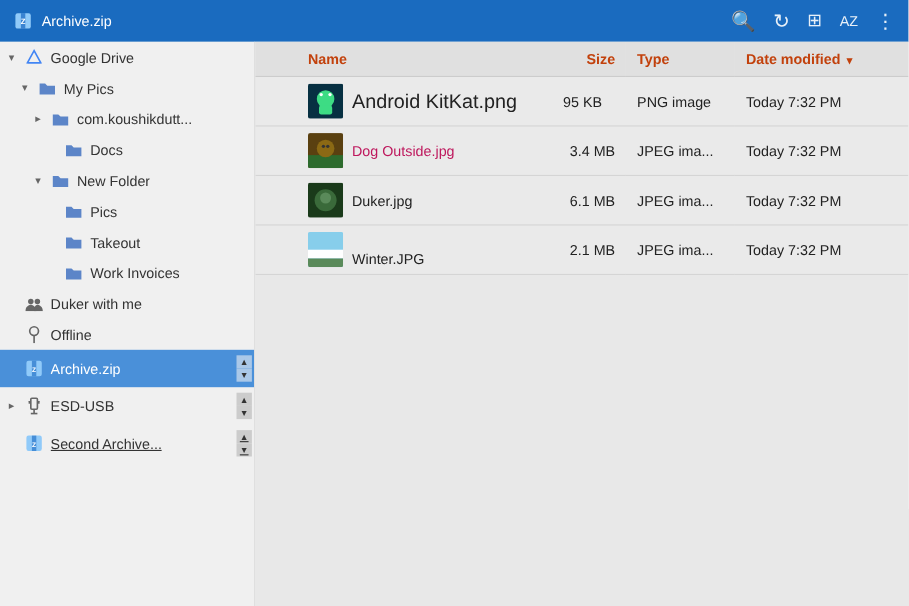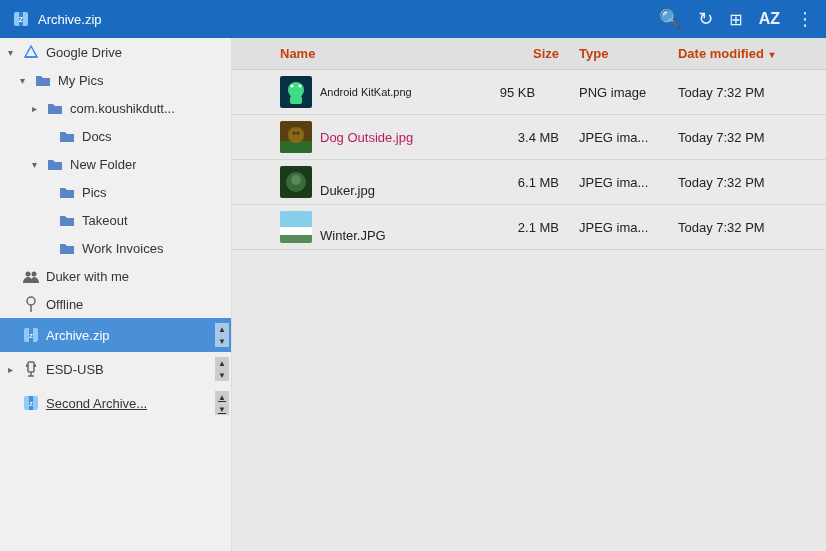--- a/index.html
+++ b/index.html
@@ -200,21 +200,21 @@
         <rect x="7" y="2" width="4" height="14" fill="#1565c0" opacity="0.7"></rect>
         <text x="9" y="12" text-anchor="middle" font-size="7" fill="white" font-weight="bold">Z</text>
       </svg>
     </div>
     <span class="titlebar-title">Archive.zip</span>
   </div>
   <div class="titlebar-actions">
     <span class="titlebar-btn" style="font-size:18px;">🔍</span>
     <span class="titlebar-btn" style="font-size:18px;">↻</span>
     <span class="titlebar-btn" style="font-size:16px;">⊞</span>
-    <span class="titlebar-btn" style="font-size:16px; font-weight:bold;">AZ</span>
+    <span class="titlebar-btn" style="font-size:13px; font-weight:normal;">AZ</span>
     <span class="titlebar-btn" style="font-size:18px;">⋮</span>
   </div>
 </div>
 
 <div class="main-container">
 
   <div class="sidebar">
 
     <div class="sidebar-item indent-0">
       <span class="expand-arrow">▾</span>
@@ -400,24 +400,24 @@
       <div style="display:flex; align-items:center; gap:8px;">
         <div class="file-thumb">
           <svg width="32" height="32" viewBox="0 0 32 32">
                     <rect width="32" height="32" fill="#073042"></rect>
                     <circle cx="16" cy="14" r="8" fill="#3ddc84"></circle>
                     <rect x="10" y="20" width="12" height="8" rx="2" fill="#3ddc84"></rect>
                     <circle cx="12" cy="10" r="1.5" fill="white"></circle>
                     <circle cx="20" cy="10" r="1.5" fill="white"></circle>
                   </svg>
         </div>
-        <span style="font-size:11px; color:#222;">Android KitKat.png</span>
+        <span style="font-size:18px; color:#222;">Android KitKat.png</span>
       </div>
     </td>
-    <td class="col-size" style="text-align:left;">95 KB</td>
+    <td class="col-size" style="text-align:center;">95 KB</td>
     <td class="col-type">PNG image</td>
     <td class="col-date">Today 7:32 PM</td>
   </tr>
           <tr>
     <td class="col-name" style="display:table-cell; padding: 6px 10px 6px 48px;">
       <div style="display:flex; align-items:center; gap:8px;">
         <div class="file-thumb">
           <svg width="32" height="32" viewBox="0 0 32 32">
                     <rect width="32" height="32" fill="#5a4010"></rect>
                     <rect x="0" y="20" width="32" height="12" fill="#2d6b2d"></rect>
@@ -428,21 +428,21 @@
         </div>
         <span style="font-size:13px; color:#be185d;">Dog Outside.jpg</span>
       </div>
     </td>
     <td class="col-size" style="text-align:right;">3.4 MB</td>
     <td class="col-type">JPEG ima...</td>
     <td class="col-date">Today 7:32 PM</td>
   </tr>
           <tr>
     <td class="col-name" style="display:table-cell; padding: 6px 10px 6px 48px;">
-      <div style="display:flex; align-items:flex-end; gap:8px;">
+      <div style="display:flex; align-items:center; gap:8px;">
         <div class="file-thumb">
           <svg width="32" height="32" viewBox="0 0 32 32">
                     <rect width="32" height="32" fill="#1a3a1a"></rect>
                     <circle cx="16" cy="16" r="10" fill="#3a6a3a"></circle>
                     <circle cx="16" cy="14" r="5" fill="#5a8a5a"></circle>
                   </svg>
         </div>
         <span style="font-size:13px; color:#222;">Duker.jpg</span>
       </div>
     </td>

